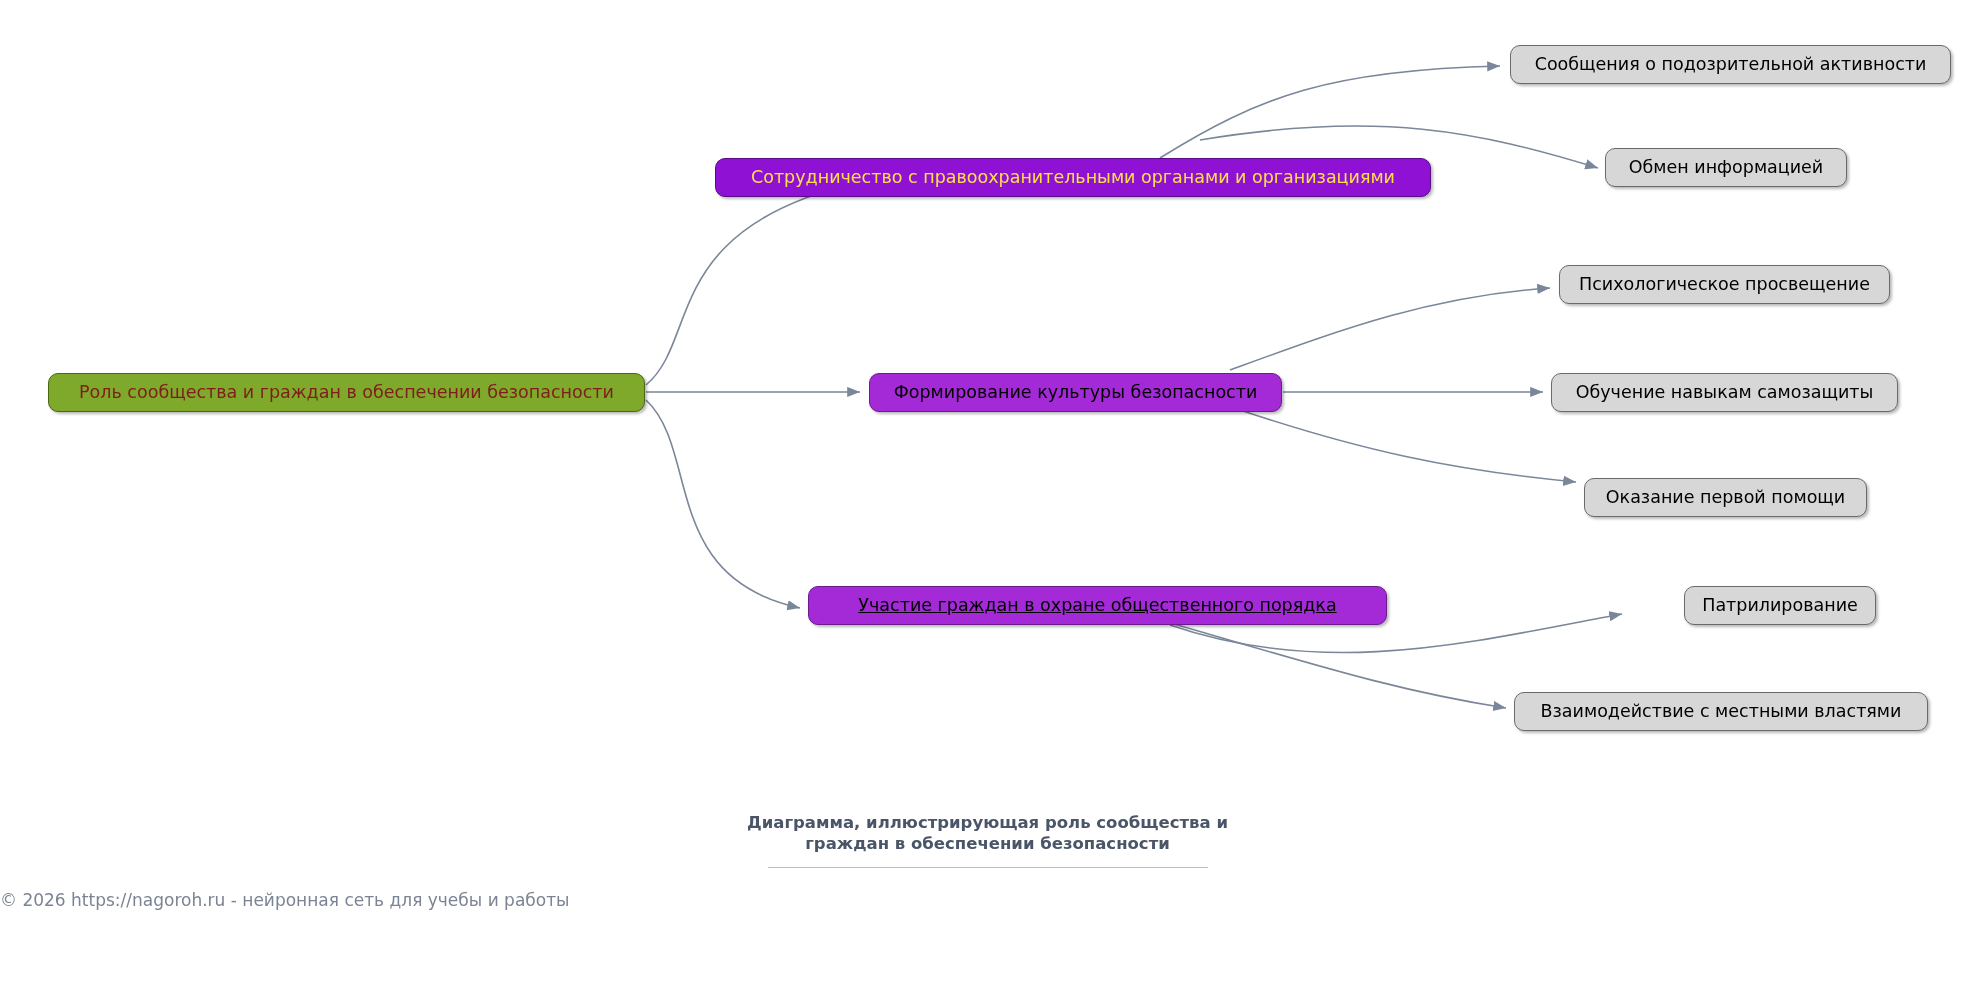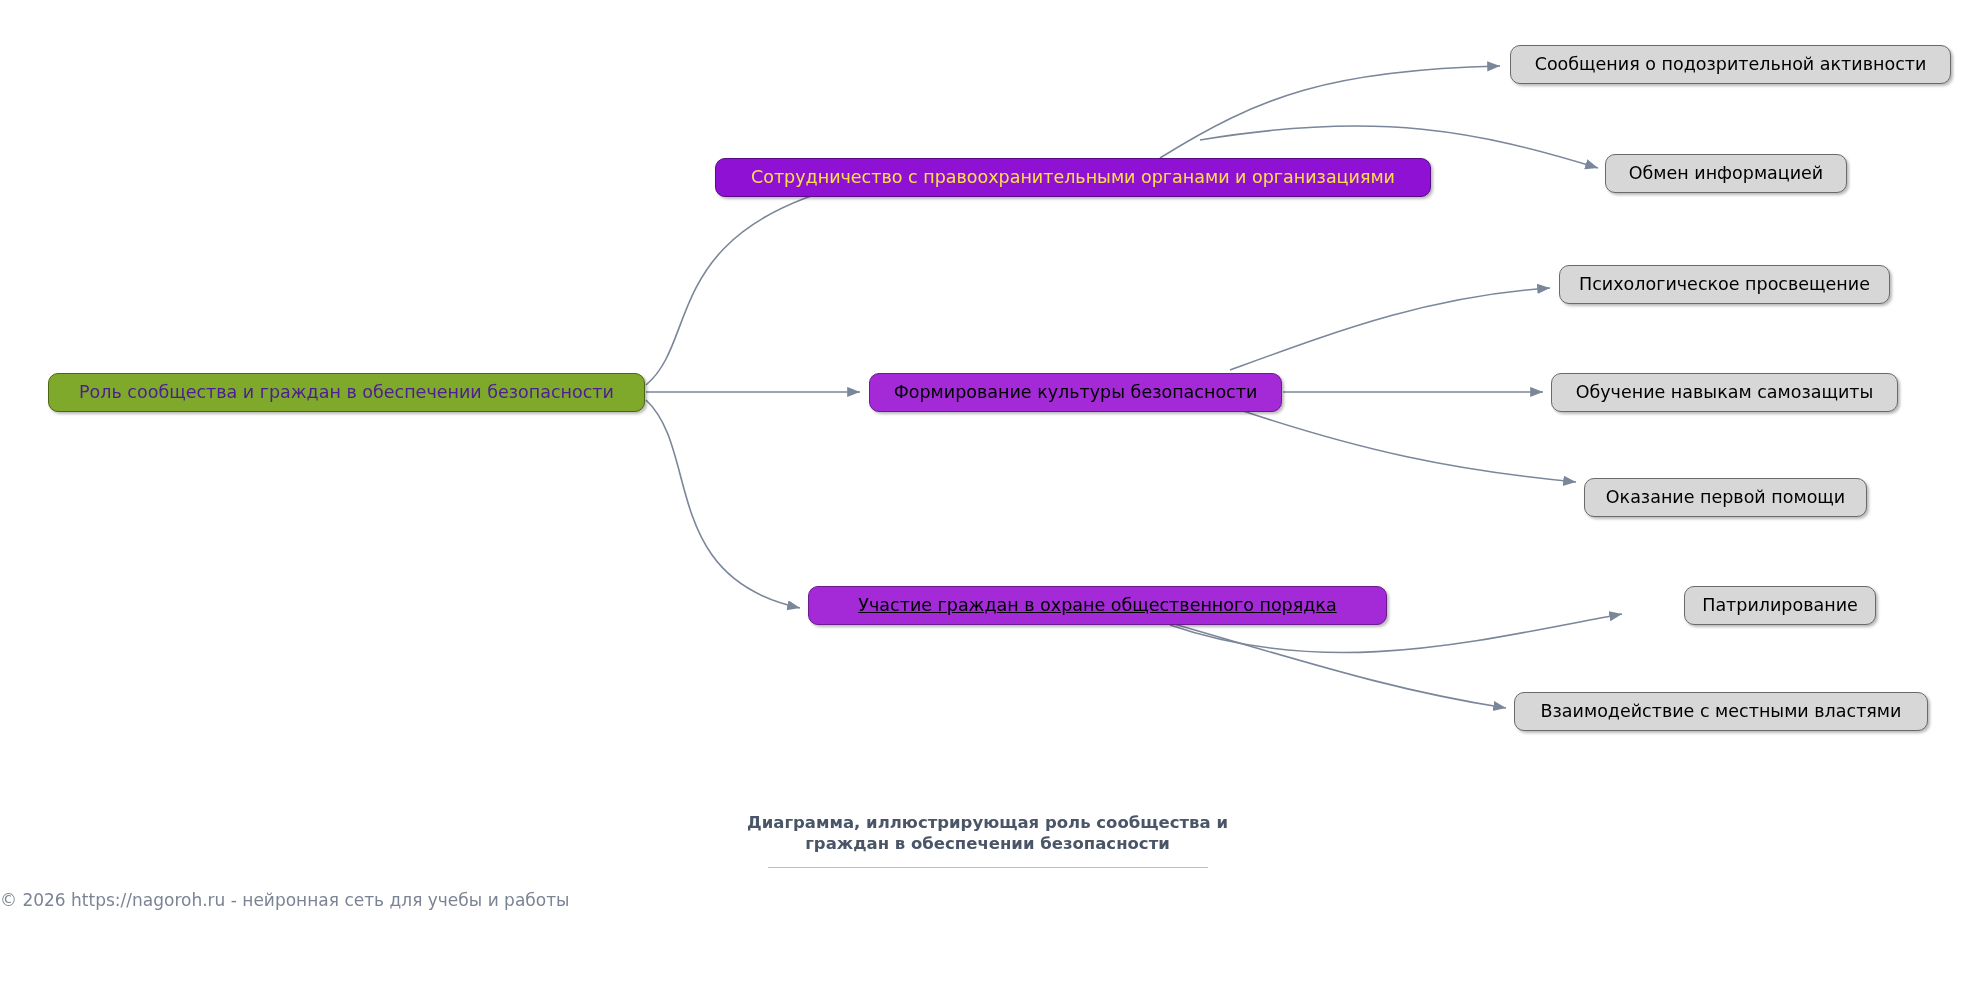--- a/index.html
+++ b/index.html
@@ -39,21 +39,21 @@
     justify-content: center;
     text-align: center;
     font-size: 17.5px;
     line-height: 1.2;
     padding: 0 0;
     white-space: nowrap;
     box-shadow: 2px 2px 3px rgba(0,0,0,0.28);
   }
   .node.root {
     background: #7fa92b;
-    color: #4c1d95;
+    color: #7f1d1d;
     border-color: #4a6613;
   }
   .node.branch-purple-dark {
     background: #8f12d4;
     color: #fde047;
     border-color: #5a0b86;
   }
   .node.branch-purple {
     background: #a32ad6;
     color: #000000;
@@ -126,21 +126,21 @@
   </div>
 
   <div class="node branch-purple-dark" id="node-cooperation" style="left:715px; top:158px; width:716px; height:39px;">
     <span>Сотрудничество с правоохранительными органами и организациями</span>
   </div>
 
   <div class="node leaf" id="node-suspicious-reports" style="left:1510px; top:45px; width:441px; height:39px;">
     <span>Сообщения о подозрительной активности</span>
   </div>
 
-  <div class="node leaf" id="node-information-exchange" style="left:1605px; top:154px; width:242px; height:39px;text-align:center;">
+  <div class="node leaf" id="node-information-exchange" style="left:1605px; top:148px; width:242px; height:39px;text-align:center;">
     <span>Обмен информацией</span>
   </div>
 
   <div class="node branch-purple" id="node-safety-culture" style="left:869px; top:373px; width:413px; height:39px;">
     <span>Формирование культуры безопасности</span>
   </div>
 
   <div class="node leaf" id="node-psychological-education" style="left:1559px; top:265px; width:331px; height:39px;">
     <span>Психологическое просвещение</span>
   </div>

